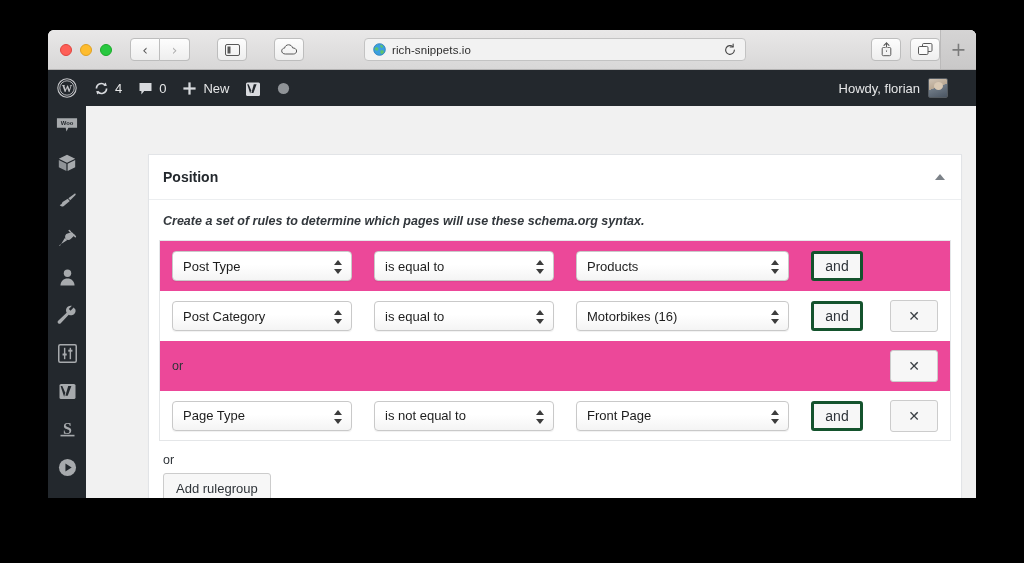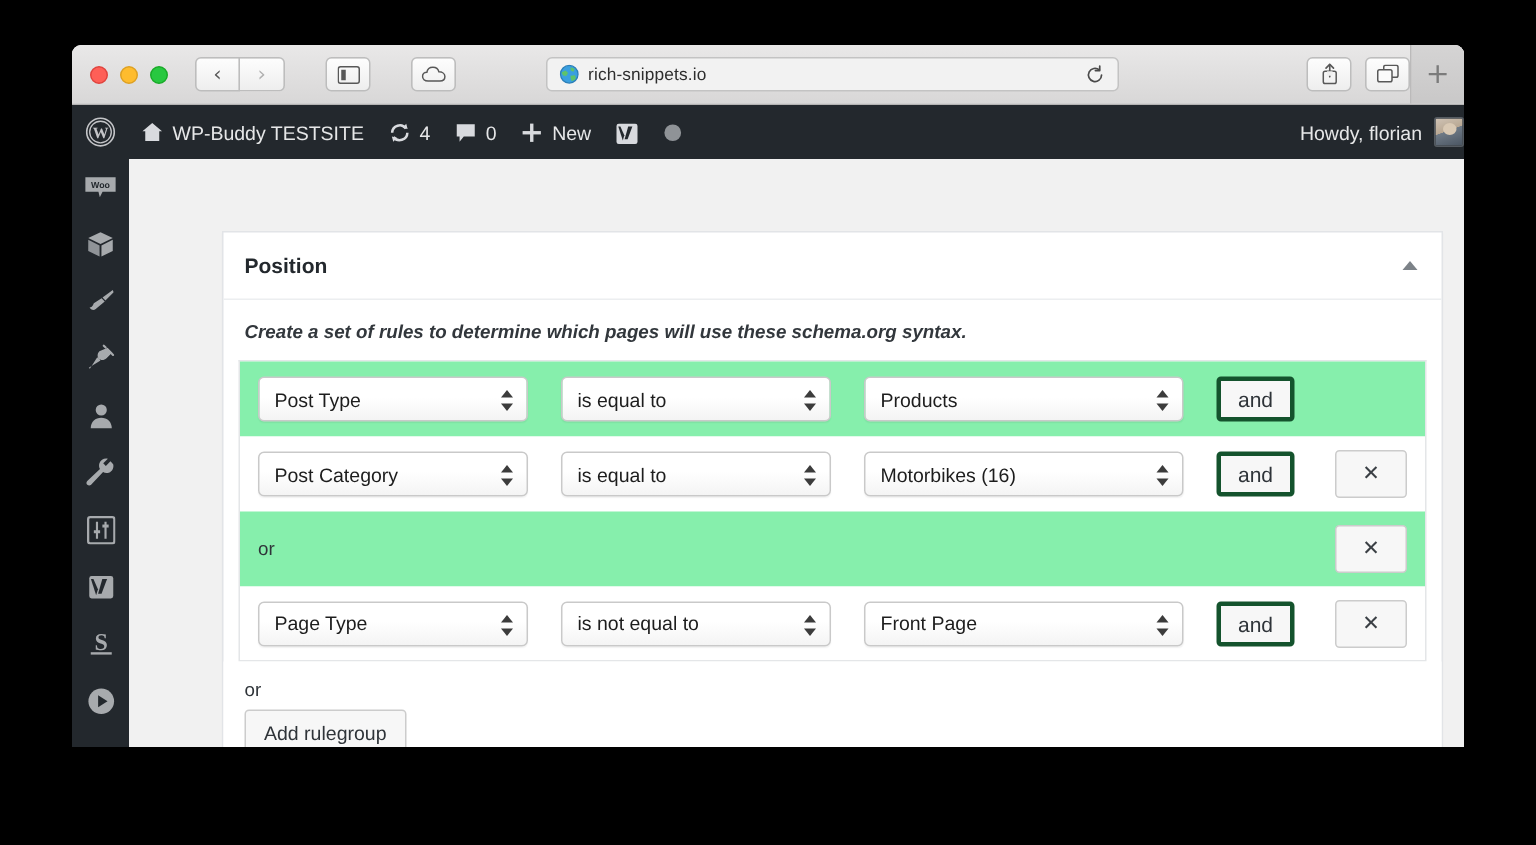--- a/index.html
+++ b/index.html
@@ -170,21 +170,21 @@
     color: #e6e7e8;
     font-size: 13px;
     white-space: nowrap;
   }
   .ab-item .cnt { color: #e6e7e8; font-size: 13px; }
   .ab-spacer { flex: 1 1 auto; }
   .ab-right {
     display: flex;
     align-items: center;
     gap: 8px;
-    padding-right: 0;
+    padding-right: 28px;
     font-size: 13px;
     color: #e6e7e8;
   }
   .avatar {
     width: 20px; height: 20px;
     border-radius: 2px;
     background: linear-gradient(160deg,#cfc3b5 0%,#b9a893 45%,#6f7a86 46%,#4a5562 100%);
     border: 1px solid #555b61;
     box-sizing: border-box;
     position: relative;
@@ -274,21 +274,21 @@
   .rulegroup .rule-row:last-child { border-bottom: 1px solid #e4e6e8; }
 
   .rule-row {
     display: flex;
     align-items: center;
     height: 50px;
     padding: 0 12px;
     box-sizing: border-box;
     background: #ffffff;
   }
-  .rule-row.alt { background: #86efac; text-align: right; }
+  .rule-row.alt { background: #ec4899; text-align: right; }
 
   .wp-select {
     position: relative;
     height: 30px;
     background: linear-gradient(to bottom, #ffffff 0%, #ffffff 45%, #f4f4f4 100%);
     border: 1px solid #c9c9c9;
     border-radius: 4px;
     box-shadow: 0 1px 1px rgba(0,0,0,0.06);
     box-sizing: border-box;
     display: flex;
@@ -455,26 +455,20 @@
 
       <div class="adminbar">
         <div class="ab-logo">
           <svg width="20" height="20" viewBox="0 0 20 20">
             <circle cx="10" cy="10" r="9.2" fill="none" stroke="#c3c4c7" stroke-width="1.1"></circle>
             <circle cx="10" cy="10" r="7.2" fill="none" stroke="#c3c4c7" stroke-width="0.9"></circle>
             <text x="10" y="14.2" font-size="10.5" font-family="Liberation Serif, serif" font-weight="bold" fill="#c3c4c7" text-anchor="middle">W</text>
           </svg>
         </div>
 
-        <div class="ab-item">
-          <svg width="15" height="14" viewBox="0 0 16 15">
-            <path d="M8 1 L15 7 L13 7 L13 14 L3 14 L3 7 L1 7 Z" fill="#d8dade"></path>
-          </svg>
-          <span>WP-Buddy TESTSITE</span>
-        </div>
 
         <div class="ab-item">
           <svg width="15" height="15" viewBox="0 0 16 16">
             <path d="M13.4 8 A5.4 5.4 0 0 1 3.6 11" fill="none" stroke="#d8dade" stroke-width="1.8"></path>
             <path d="M2.6 8 A5.4 5.4 0 0 1 12.4 5" fill="none" stroke="#d8dade" stroke-width="1.8"></path>
             <path d="M12.6 1.6 L13.6 5.4 L9.9 4.4 Z" fill="#d8dade"></path>
             <path d="M3.4 14.4 L2.4 10.6 L6.1 11.6 Z" fill="#d8dade"></path>
           </svg>
           <span class="cnt">4</span>
         </div>

